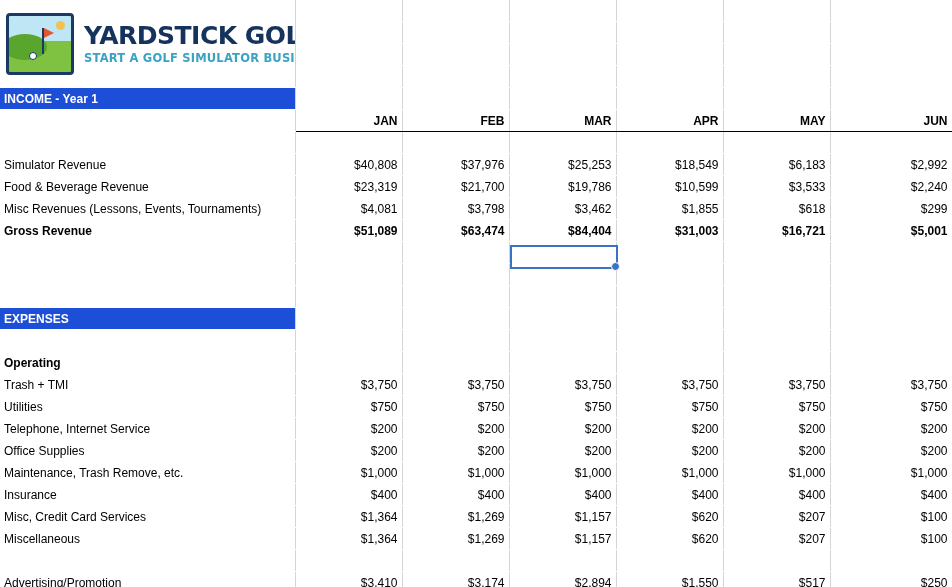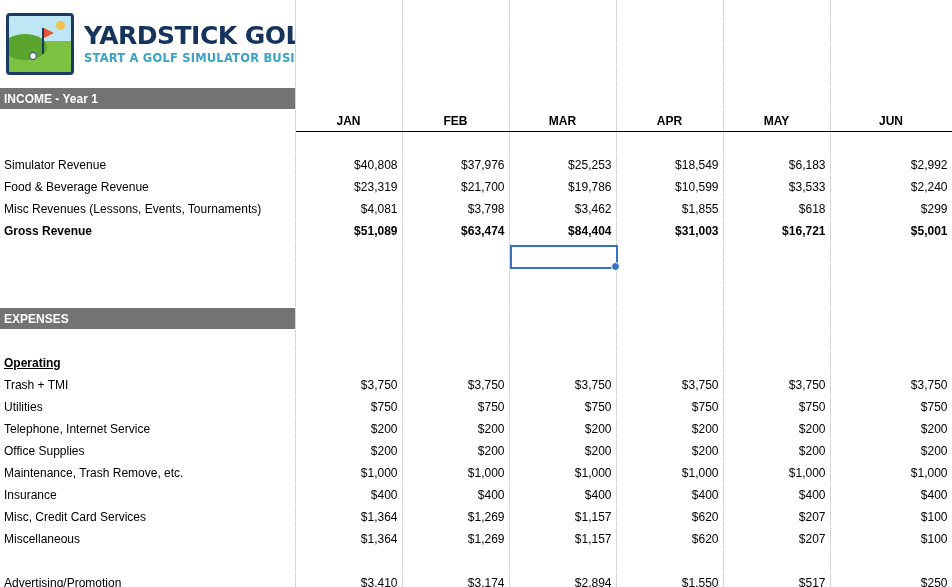--- a/index.html
+++ b/index.html
@@ -36,37 +36,37 @@
     font-size: 12px;
     line-height: 14px;
   }
   
   col.c0 { width: 295px; }
   col.cnum { width: 107px; }
   col.clast { width: 122px; }
 
   .num { text-align: right; }
   .bold { font-weight: bold; }
-  .under { text-decoration: underline; }
+  .under { }
 
   
   .band {
-    background: #737373;
+    background: #1d4ed8;
     color: #ffffff;
     font-weight: bold;
     font-size: 12px;
   }
   .thickunder td { border-bottom: 1px solid #000000; }
 
   
   .monthrow td.mh {
     border-top: 1px solid #000000;
     border-bottom: 1px solid #000000;
     font-weight: bold;
-    text-align: center;
+    text-align: right;
   }
 
   
   .logo-cell {
     position: relative;
     padding: 0;
   }
   .logo-wrap {
     position: absolute;
     left: 0;

